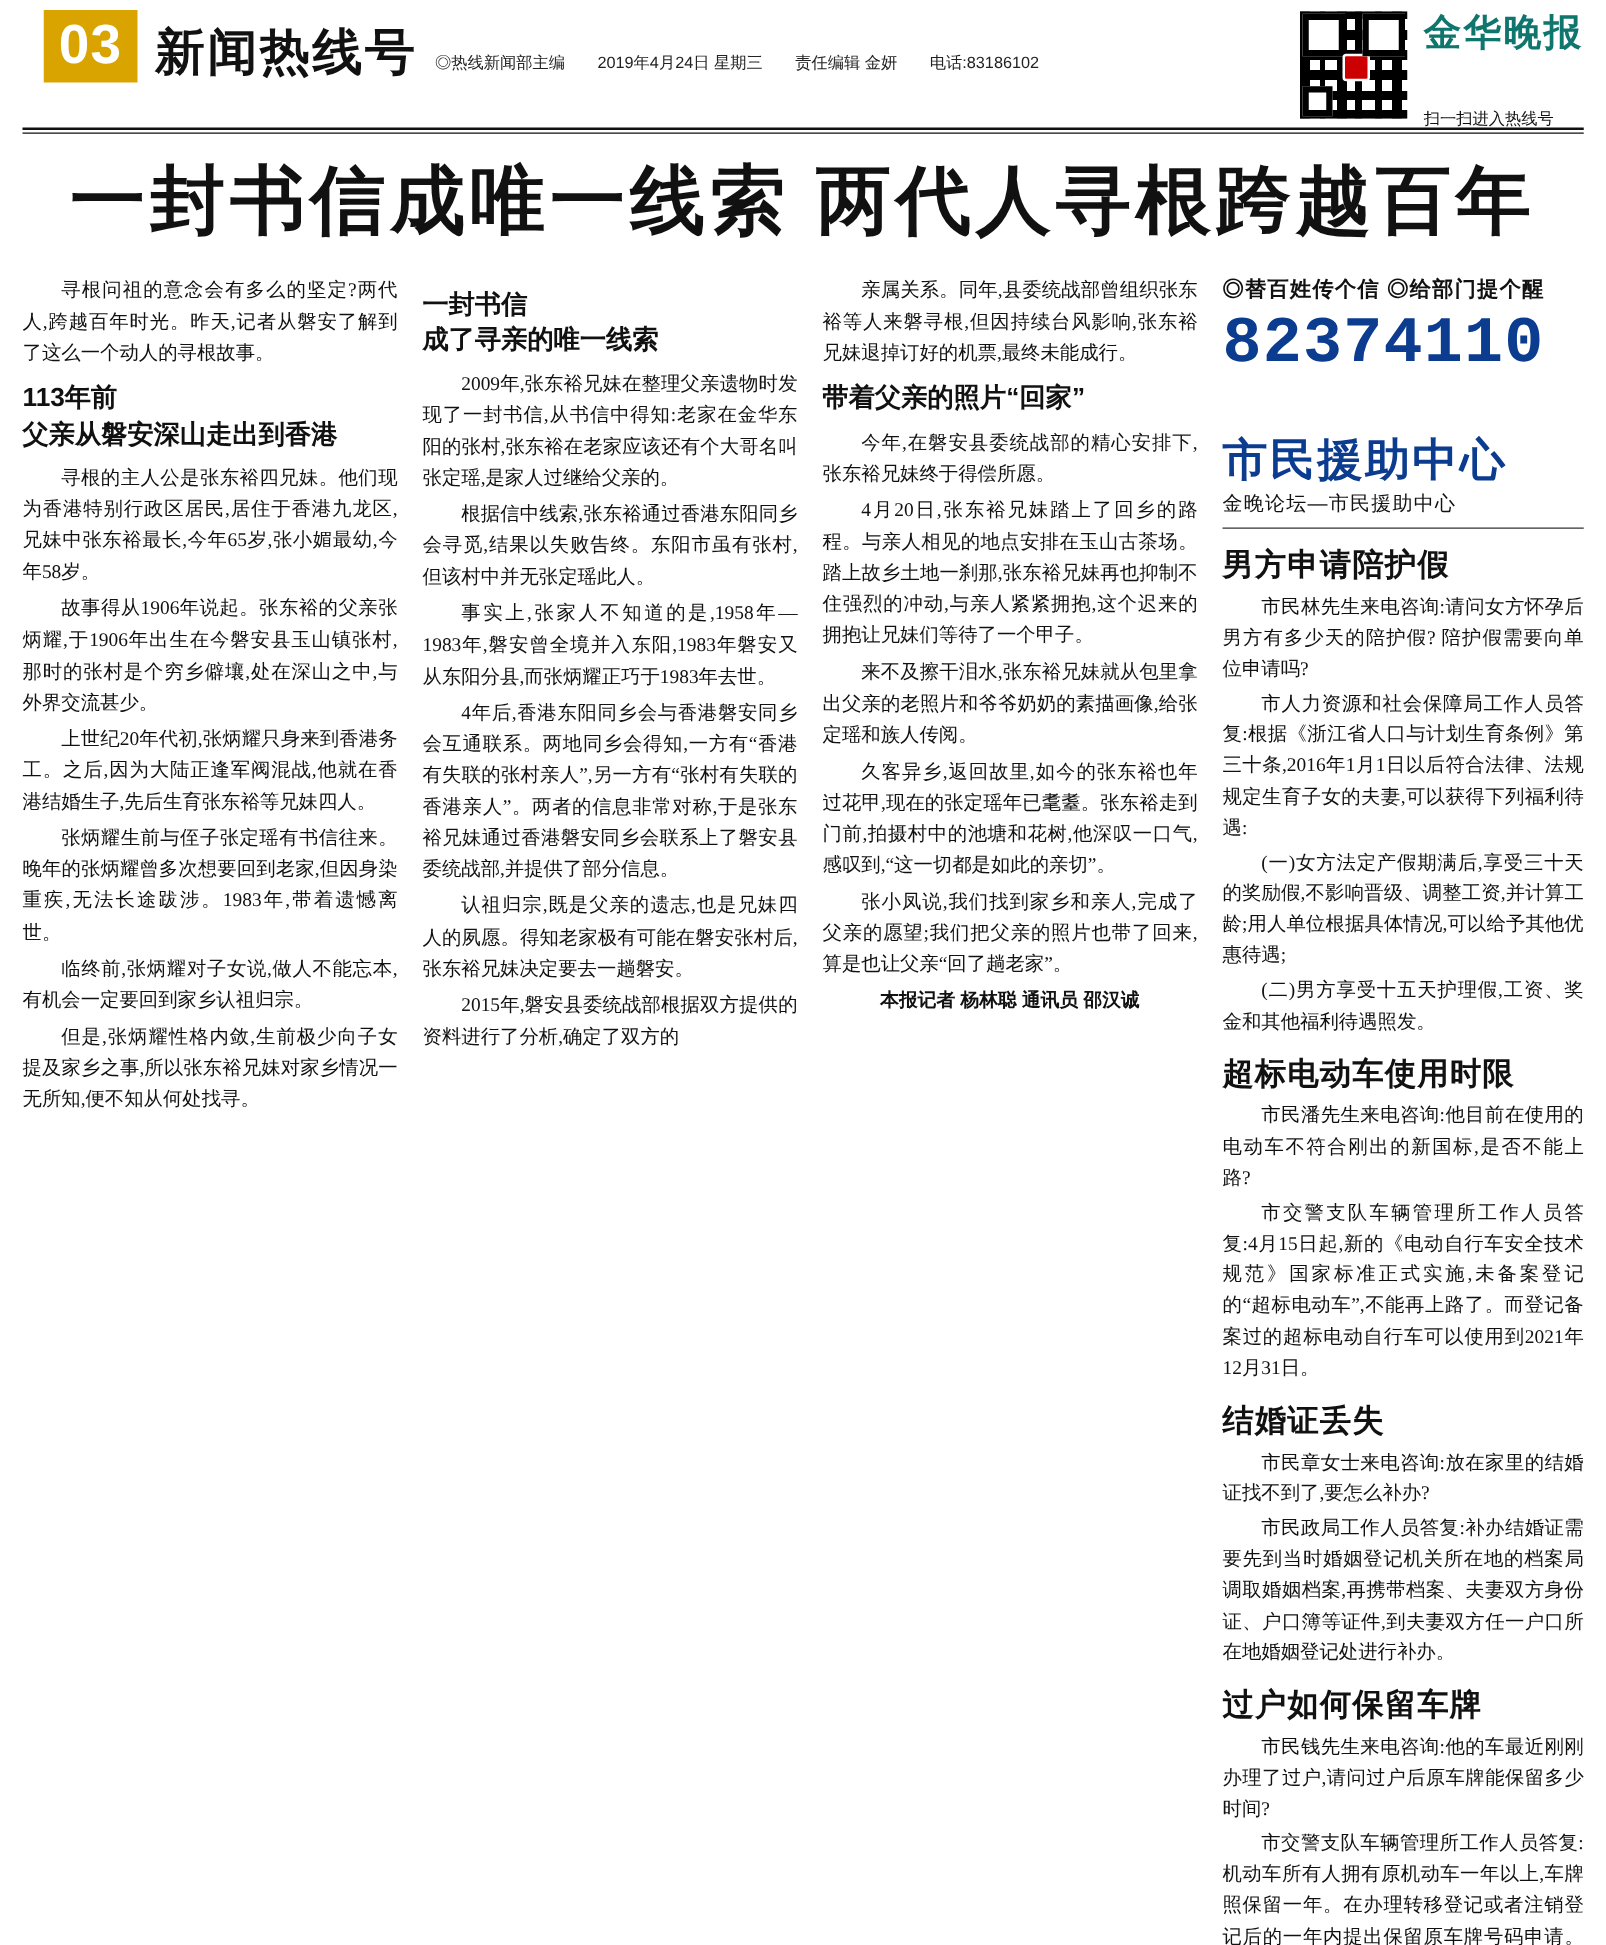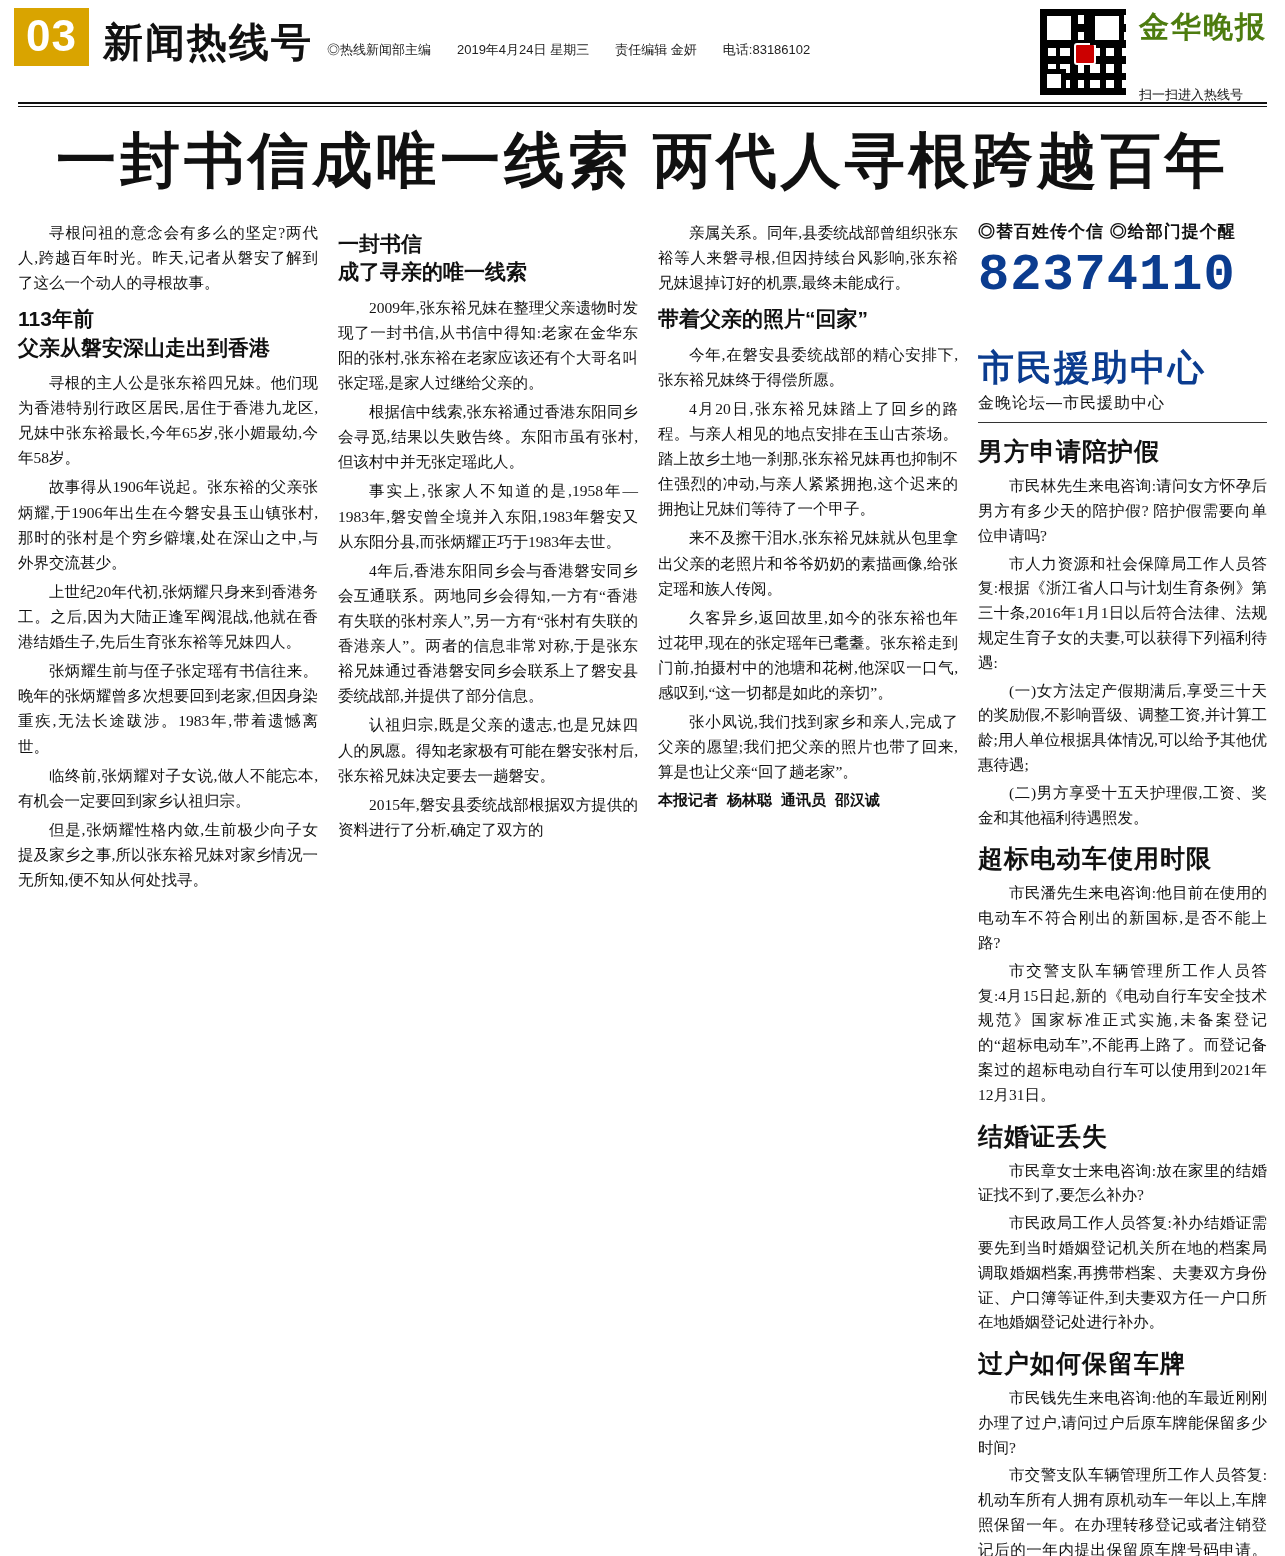--- a/index.html
+++ b/index.html
@@ -8,21 +8,21 @@
     width:1285px; height:1556px;
     background:#ffffff;
     font-family:"Liberation Serif", serif;
     color:#111;
     position:relative;
     overflow:hidden;
   }
   .page { position:relative; width:1285px; height:1556px; padding:0; }
 
   
-  .masthead { position:relative; height:96px; padding:8px 18px 0 14px; }
+  .masthead { position:relative; height:96px; padding:8px 18px 0 35px; }
   .mast-left { display:flex; align-items:flex-end; gap:14px; }
   .folio {
     background:#d9a400;
     color:#ffffff;
     font-family:"Liberation Sans", sans-serif;
     font-weight:bold;
     font-size:44px;
     line-height:1;
     padding:6px 12px 8px 12px;
     letter-spacing:1px;
@@ -69,21 +69,21 @@
   .qr-dot {
     position:absolute; left:2px; bottom:2px; width:24px; height:24px;
     border:5px solid #000; background:#fff;
   }
   .qr-center{
     position:absolute; left:34px; top:34px; width:22px; height:22px;
     background:#c00; border:2px solid #fff; border-radius:3px;
   }
   .brand-name {
     font-family:"Liberation Sans", sans-serif;
-    font-weight:bold; font-size:30px; color:#4d7c0f; letter-spacing:2px;
+    font-weight:bold; font-size:30px; color:#0f766e; letter-spacing:2px;
     line-height:1; margin-top:6px; white-space:nowrap;
   }
   .brand-sub {
     font-size:13px; color:#111; margin-top:44px; text-align:left;
     font-family:"Liberation Sans", sans-serif; white-space:nowrap;
   }
   .brand-right { text-align:right; }
 
   
   .headline {
@@ -116,24 +116,24 @@
     font-family:"Liberation Serif", serif;
   }
   .subhead {
     font-family:"Liberation Sans", sans-serif;
     font-weight:bold;
     font-size:21px;
     line-height:1.35;
     margin:10px 0 8px 0;
   }
   .byline {
-    text-align:left;
+    text-align:center;
     font-size:15px;
     font-weight:bold;
-    font-family:Liberation Mono, monospace;
+    font-family:Liberation Sans, sans-serif;
     margin-top:6px;
   }
 
   
   .hot-top { }
   .hot-line1 {
     font-size:17px; font-weight:bold; letter-spacing:1px;
     font-family:"Liberation Sans", sans-serif; margin-bottom:6px;
   }
   .hot-number {

